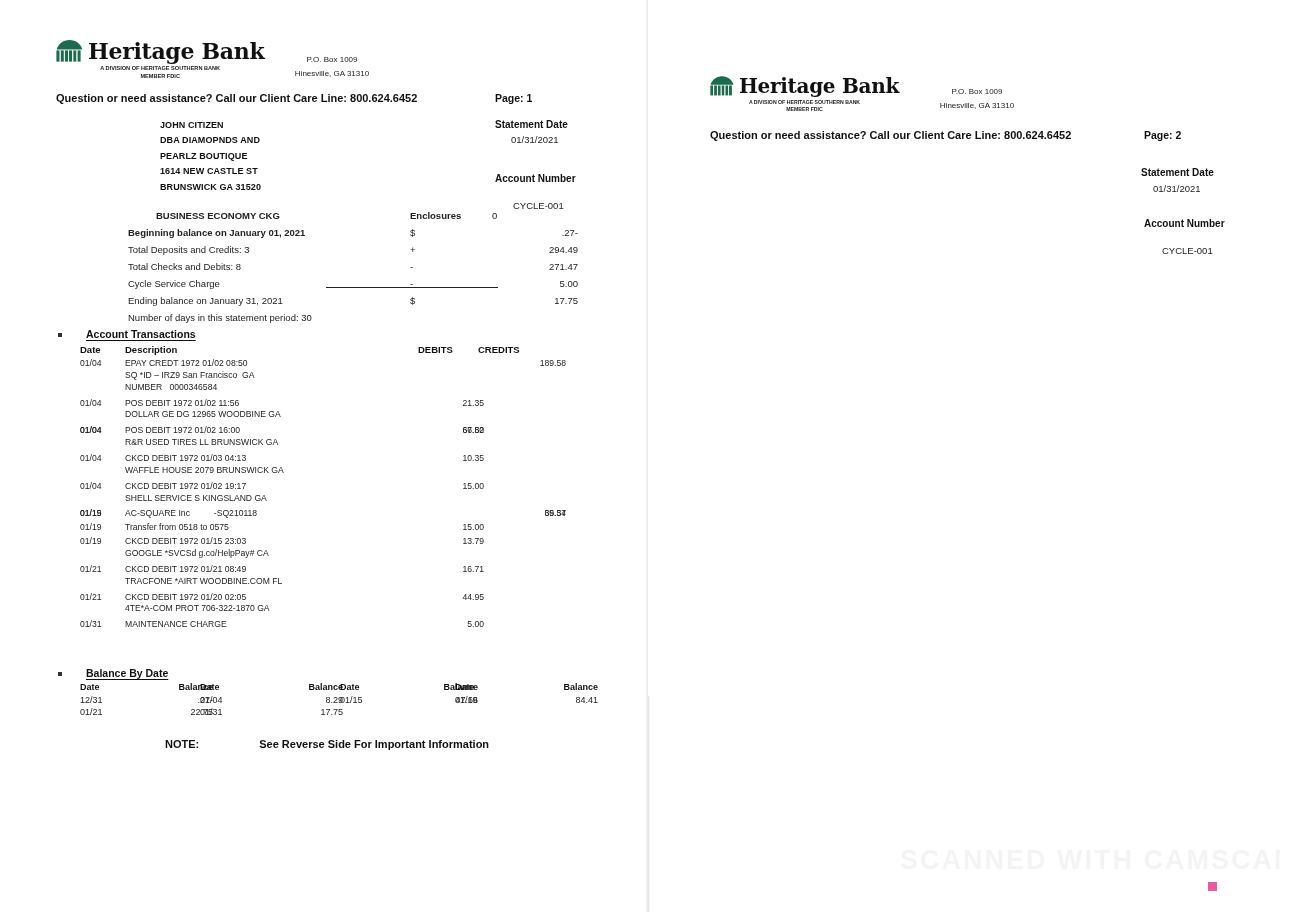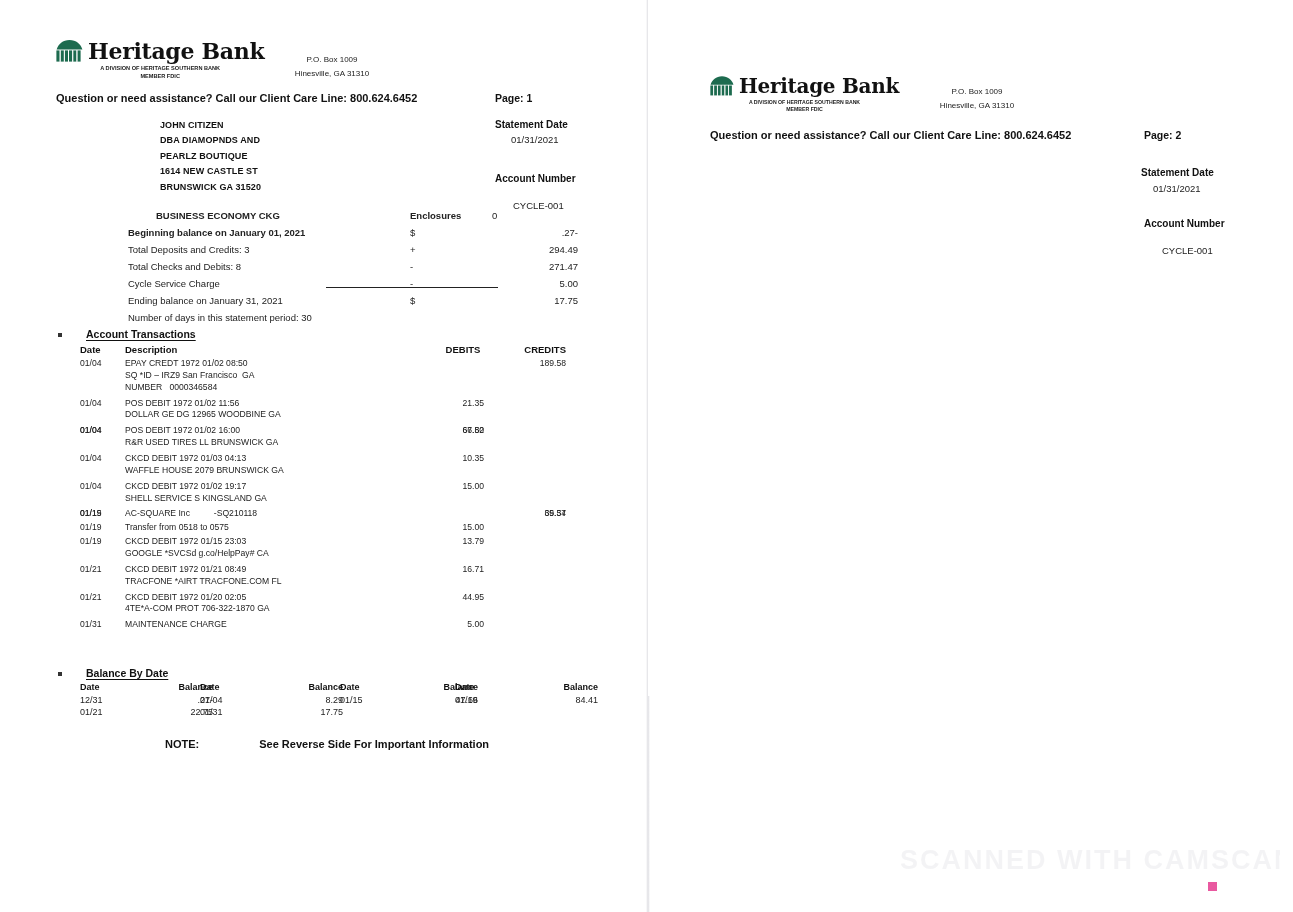--- a/index.html
+++ b/index.html
@@ -106,22 +106,22 @@
     position: absolute; left: 28px; top: 0;
     font-size: 10.5px; font-weight: 700; color: #111;
     text-decoration: underline; text-underline-offset: 2px;
     white-space: nowrap;
   }
 
   
   .txn-head { position: absolute; left: 80px; top: 344px; width: 500px; height: 14px; font-size: 9.5px; font-weight: 700; color: #111; }
   .txn-head .c-date { position: absolute; left: 0; }
   .txn-head .c-desc { position: absolute; left: 45px; }
-  .txn-head .c-deb  { position: absolute; left: 346px; width: 74px; text-align: center; }
-  .txn-head .c-cred { position: absolute; left: 412px; width: 74px; text-align: right; }
+  .txn-head .c-deb  { position: absolute; left: 338px; width: 74px; text-align: left; }
+  .txn-head .c-cred { position: absolute; left: 398px; width: 74px; text-align: left; }
 
   .txn-list { position: absolute; left: 80px; top: 358px; width: 500px; }
   .txn { position: relative; font-size: 8.6px; color: #222; }
   .txn .date { position: absolute; left: 0; top: 0; }
   .txn .desc { margin-left: 45px; width: 275px; line-height: 1.38; }
   .txn .desc span { display: block; white-space: pre; }
   .txn .deb  { position: absolute; left: 330px; top: 0; width: 74px; text-align: right; }
   .txn .cred { position: absolute; left: 412px; top: 0; width: 74px; text-align: right; }
 
   
@@ -333,21 +333,21 @@
           <span>CKCD DEBIT 1972 01/15 23:03</span>
           <span>GOOGLE *SVCSd g.co/HelpPay# CA</span>
         </div>
         <span class="deb">13.79</span>
         <span class="cred"></span>
       </div>
       <div class="txn" style="margin-bottom: 4px;">
         <span class="date">01/21</span>
         <div class="desc">
           <span>CKCD DEBIT 1972 01/21 08:49</span>
-          <span>TRACFONE *AIRT TRACFONE.COM FL</span>
+          <span>TRACFONE *AIRT WOODBINE.COM FL</span>
         </div>
         <span class="deb">16.71</span>
         <span class="cred"></span>
       </div>
       <div class="txn" style="margin-bottom: 4px;">
         <span class="date">01/21</span>
         <div class="desc">
           <span>CKCD DEBIT 1972 01/20 02:05</span>
           <span>4TE*A-COM PROT 706-322-1870 GA</span>
         </div>

